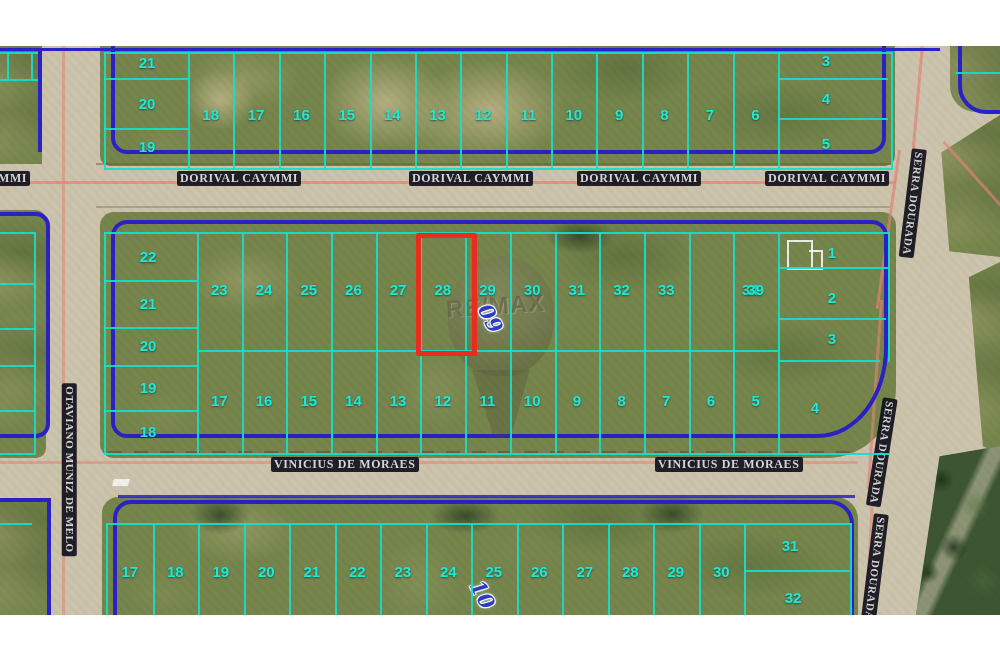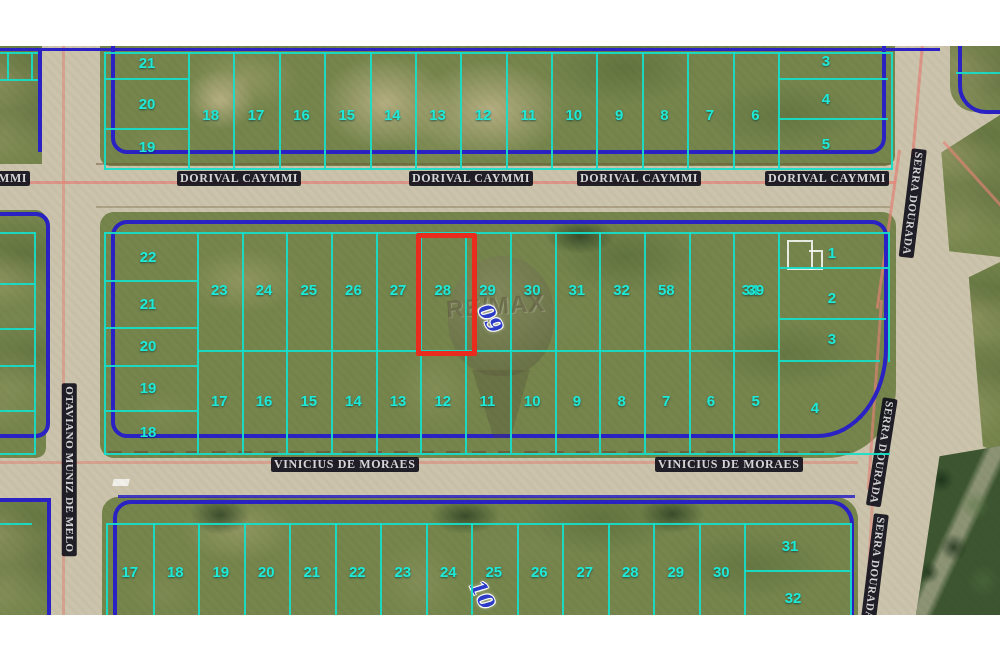--- a/index.html
+++ b/index.html
@@ -228,21 +228,21 @@
       <span class="lotnum" style="left: 219.346px; top: 289px;">23</span>
       <span class="lotnum" style="left: 264.038px; top: 289px;">24</span>
       <span class="lotnum" style="left: 308.731px; top: 289px;">25</span>
       <span class="lotnum" style="left: 353.423px; top: 289px;">26</span>
       <span class="lotnum" style="left: 398.115px; top: 289px;">27</span>
       <span class="lotnum" style="left: 442.808px; top: 289px;">28</span>
       <span class="lotnum" style="left: 487.5px; top: 289px;">29</span>
       <span class="lotnum" style="left: 532.192px; top: 289px;">30</span>
       <span class="lotnum" style="left: 576.885px; top: 289px;">31</span>
       <span class="lotnum" style="left: 621.577px; top: 289px;">32</span>
-      <span class="lotnum" style="left: 666.269px; top: 289px;">58</span>
+      <span class="lotnum" style="left: 666.269px; top: 289px;">33</span>
       <span class="lotnum" style="left: 750px; top: 289px;">34</span>
       <span class="lotnum" style="left: 755.654px; top: 289px;">39</span>
       <span class="lotnum" style="left: 219.346px; top: 400px;">17</span>
       <span class="lotnum" style="left: 264.038px; top: 400px;">16</span>
       <span class="lotnum" style="left: 308.731px; top: 400px;">15</span>
       <span class="lotnum" style="left: 353.423px; top: 400px;">14</span>
       <span class="lotnum" style="left: 398.115px; top: 400px;">13</span>
       <span class="lotnum" style="left: 442.808px; top: 400px;">12</span>
       <span class="lotnum" style="left: 487.5px; top: 400px;">11</span>
       <span class="lotnum" style="left: 532.192px; top: 400px;">10</span>

